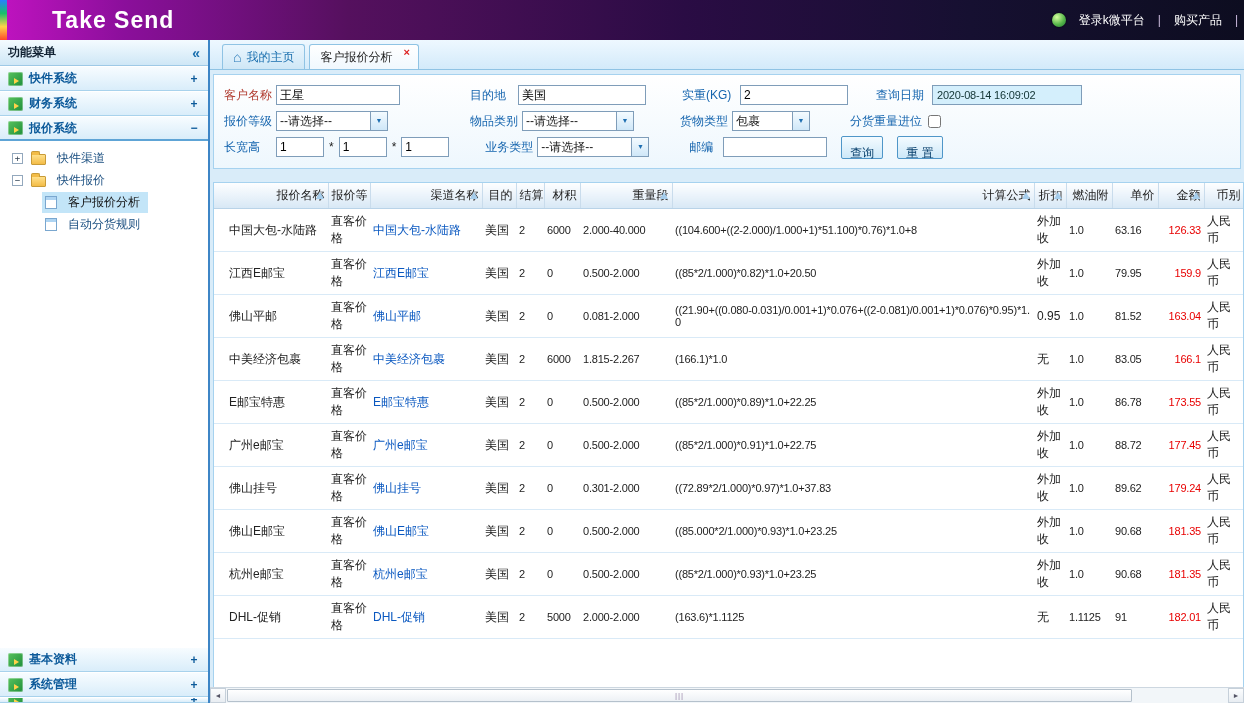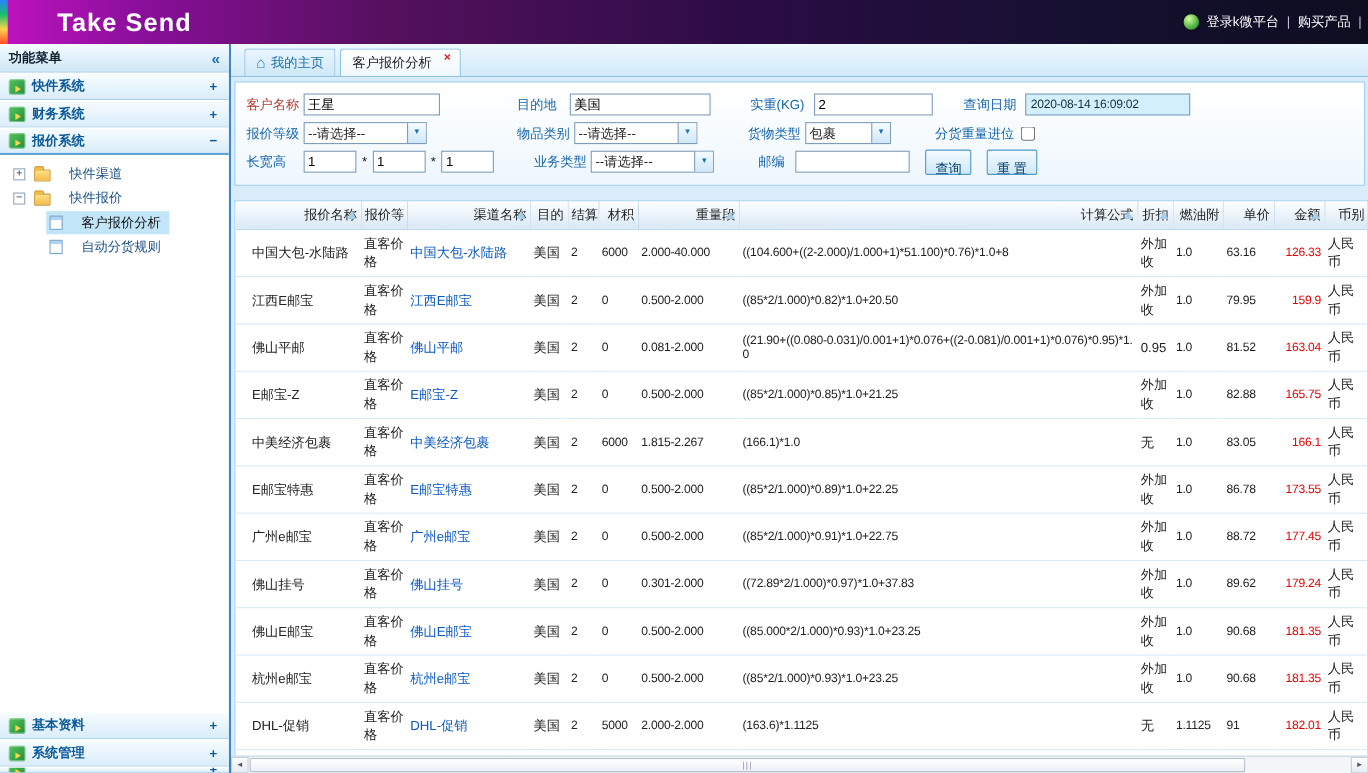--- a/index.html
+++ b/index.html
@@ -5,21 +5,21 @@
   * { margin:0; padding:0; box-sizing:border-box; }
   html,body { width:1244px; height:703px; overflow:hidden;
     font-family:"Liberation Sans","DejaVu Sans",sans-serif; font-size:12px; color:#222; background:#fff; }
 
   
   .top { height:40px; position:relative; display:flex; align-items:center;
     background:linear-gradient(90deg,#c013c0 0%,#8b0f9b 10%,#55105e 28%,#2a0c44 55%,#161031 78%,#0d0d20 100%);text-align:center; }
   .top-strip { position:absolute; left:0; top:0; width:7px; height:100%;
     background:linear-gradient(180deg,#2a7fff,#19c06a,#ffd24a,#ff4a2a); }
   .logo { color:#fff; font-size:23px; font-weight:bold; margin-left:52px; letter-spacing:1px; }
-  .top-right { position:absolute; right:6px; top:0; height:100%; display:flex; align-items:center; gap:7px; color:#fff; }
+  .top-right { position:absolute; right:6px; top:0; height:100%; display:flex; align-items:center; gap:13px; color:#fff; }
   .top-right a { color:#fff; text-decoration:none; cursor:pointer; }
   .pipe { color:#cbd; }
   .nav-ico { width:14px; height:14px; border-radius:50%; display:inline-block;
     background:radial-gradient(circle at 35% 30%,#d6ff9e,#57b64a 55%,#1f7a35); box-shadow:0 0 2px #000; }
 
   
   .app { display:flex; height:663px;border-radius:23px; }
   aside { width:210px; background:#fff; border-right:2px solid #3d85c6; display:flex; flex-direction:column; }
   main { flex:1; min-width:0; background:#d9ecf9; display:flex; flex-direction:column; }
 
@@ -35,21 +35,21 @@
   .sb-section.partial { height:6px; overflow:hidden; }
   .sb-label { flex:1; }
   .sb-toggle { color:#0c5a9a; font-weight:bold; width:12px; text-align:center; }
   .sb-ico { width:15px; height:14px; flex:0 0 15px; border-radius:2px; position:relative;
     background:linear-gradient(135deg,#58c25e,#1f8f3a); box-shadow:inset 0 0 0 1px rgba(255,255,255,.35); }
   .sb-ico::after { content:""; position:absolute; right:1px; bottom:2px; width:0; height:0;
     border:3px solid transparent; border-left:5px solid #ffd24a; }
   .tree { flex:1 1 auto; overflow:hidden; background:#fff; padding-top:6px; }
   .tnode { height:22px; display:flex; align-items:center; gap:5px; padding-left:12px; cursor:pointer; color:#1b4f80; }
   .tnode.lvl1 { padding-left:42px; }
-  .tnode .hl { display:flex; align-items:center; gap:17px; padding:2px 8px 2px 3px; }
+  .tnode .hl { display:flex; align-items:center; gap:11px; padding:2px 8px 2px 3px; }
   .tnode.selected .hl { background:#c3e5f8; color:#111; }
   .tgl { width:11px; height:11px; flex:0 0 11px; border:1px solid #93a8bd; background:#fff; color:#345;
     font:9px/9px "DejaVu Sans Mono",monospace; text-align:center; }
   .folder-ico { width:15px; height:11px; flex:0 0 15px; background:linear-gradient(#ffe08a,#f3bc47);
     border:1px solid #c89b38; border-radius:1px; position:relative; margin-top:3px; }
   .folder-ico::before { content:""; position:absolute; top:-4px; left:-1px; width:7px; height:3px;
     background:#f3bc47; border:1px solid #c89b38; border-bottom:none; border-radius:2px 2px 0 0; }
   .leaf-ico { width:12px; height:13px; flex:0 0 12px; border:1px solid #7aa7cf;
     background:linear-gradient(#aed4f2 0 3px,#fff 3px),repeating-linear-gradient(0deg,#fff 0 3px,#e2ecf5 3px 4px); }
 
@@ -324,35 +324,20 @@
               <td class="c-volume">0</td>
               <td class="c-weight_range">0.081-2.000</td>
               <td class="c-formula">((21.90+((0.080-0.031)/0.001+1)*0.076+((2-0.081)/0.001+1)*0.076)*0.95)*1.0</td>
               <td class="c-discount">0.95</td>
               <td class="c-fuel">1.0</td>
               <td class="c-unit_price">81.52</td>
               <td class="c-amount">163.04</td>
               <td class="c-currency">人民币</td>
             </tr>
             <tr>
-              <td class="c-name first">E邮宝-Z</td>
-              <td class="c-price_level">直客价格</td>
-              <td class="c-channel"><a>E邮宝-Z</a></td>
-              <td class="c-destination">美国</td>
-              <td class="c-settlement">2</td>
-              <td class="c-volume">0</td>
-              <td class="c-weight_range">0.500-2.000</td>
-              <td class="c-formula">((85*2/1.000)*0.85)*1.0+21.25</td>
-              <td class="c-discount">外加收</td>
-              <td class="c-fuel">1.0</td>
-              <td class="c-unit_price">82.88</td>
-              <td class="c-amount">165.75</td>
-              <td class="c-currency">人民币</td>
-            </tr>
-            <tr>
               <td class="c-name first">中美经济包裹</td>
               <td class="c-price_level">直客价格</td>
               <td class="c-channel"><a>中美经济包裹</a></td>
               <td class="c-destination">美国</td>
               <td class="c-settlement">2</td>
               <td class="c-volume">6000</td>
               <td class="c-weight_range">1.815-2.267</td>
               <td class="c-formula">(166.1)*1.0</td>
               <td class="c-discount">无</td>
               <td class="c-fuel">1.0</td>

